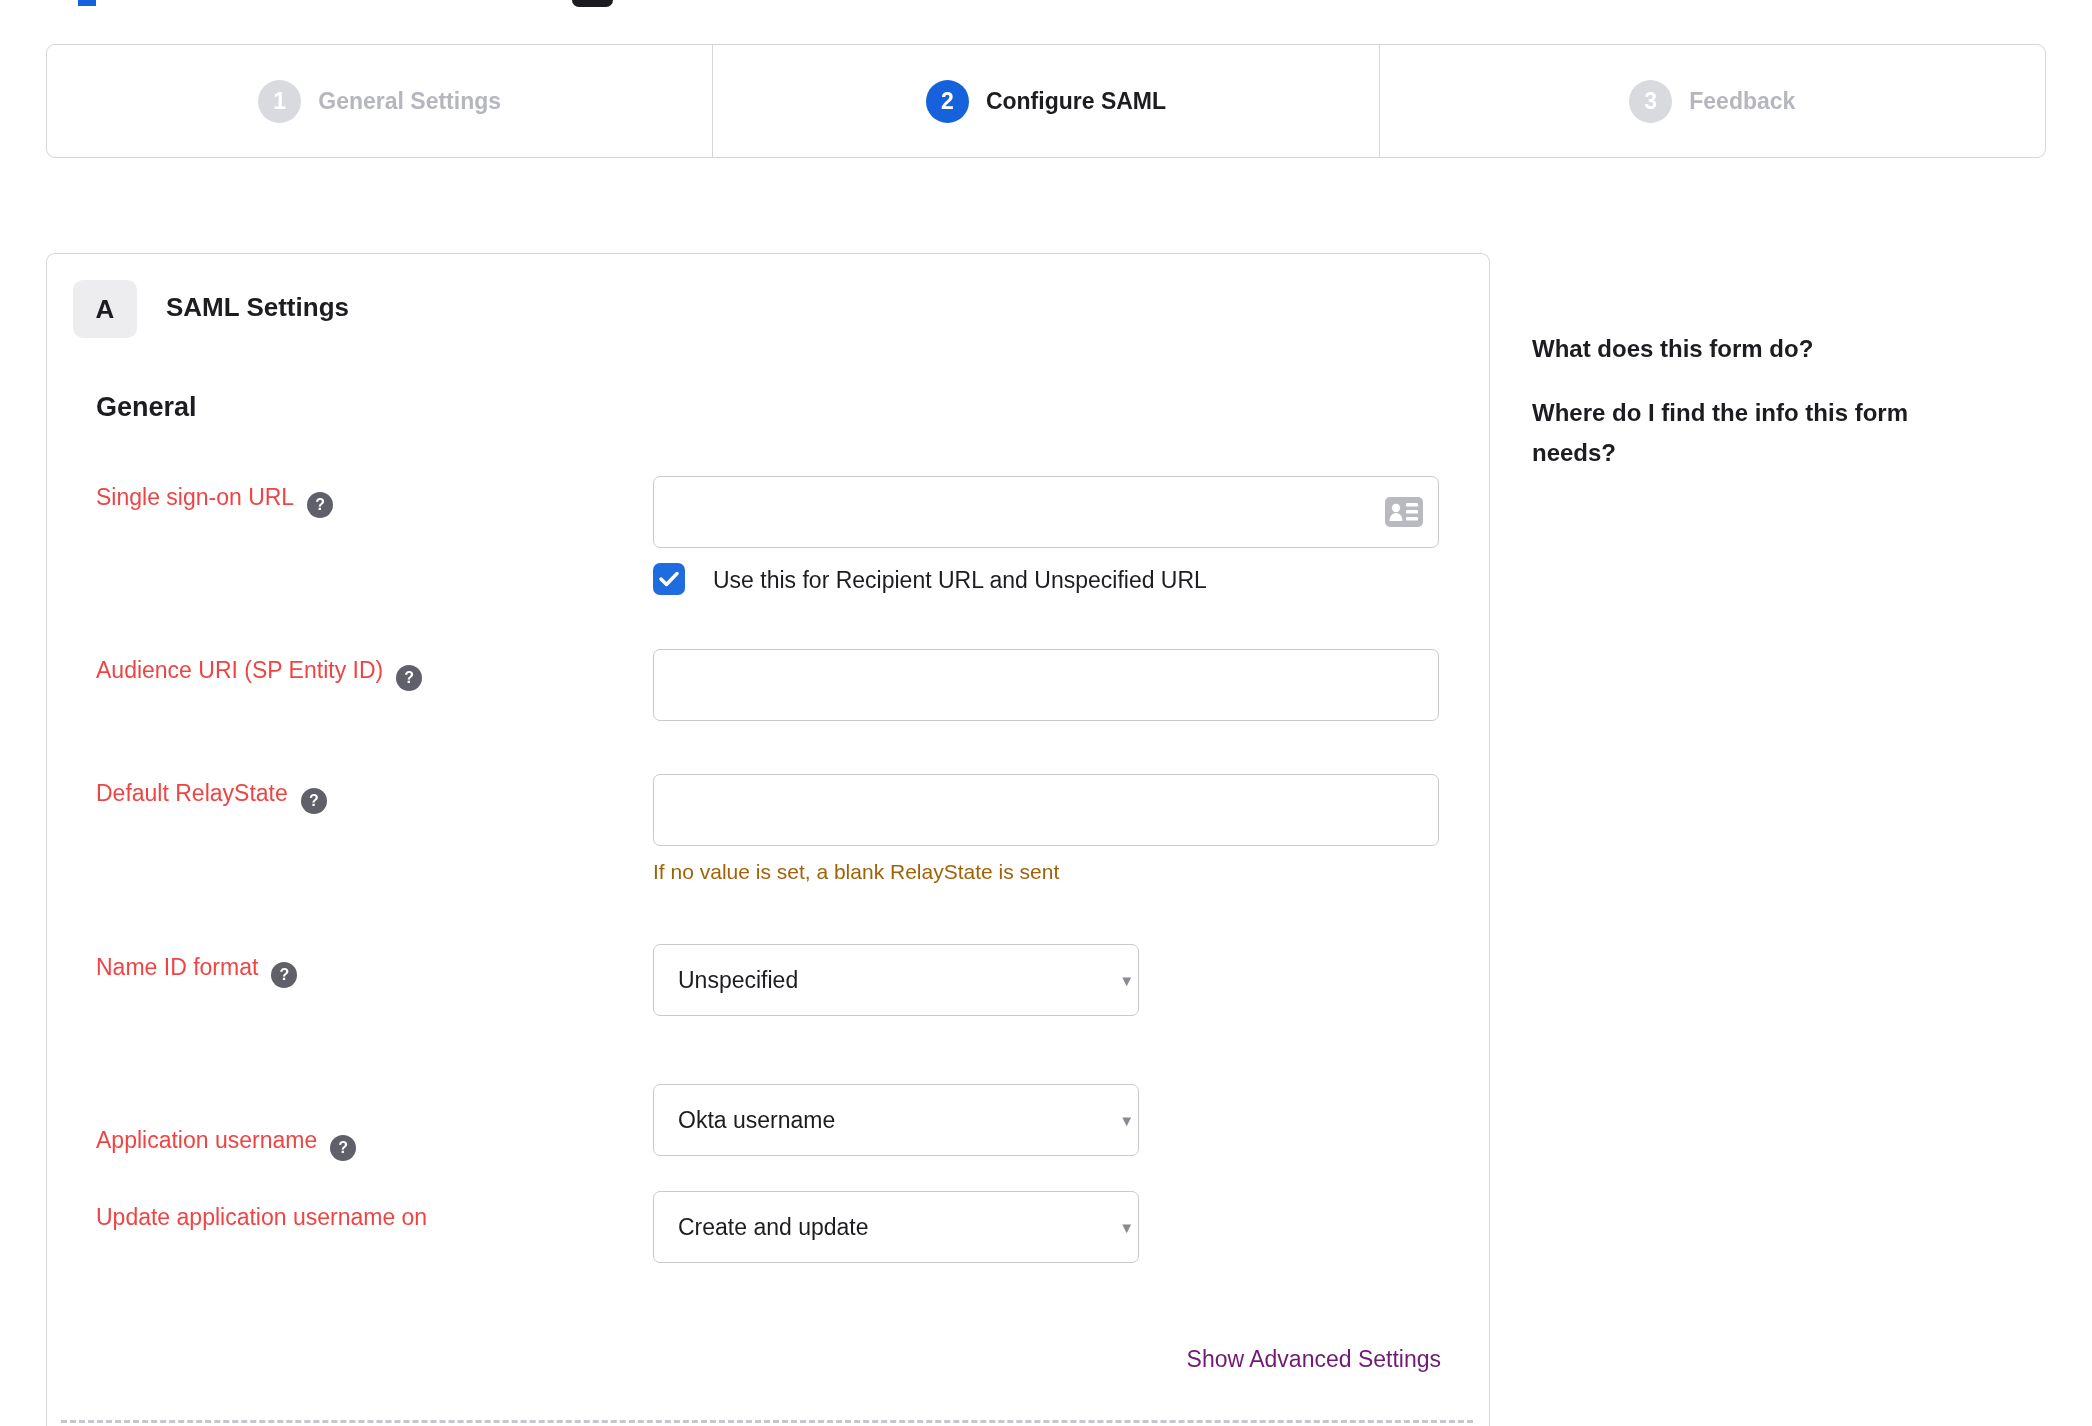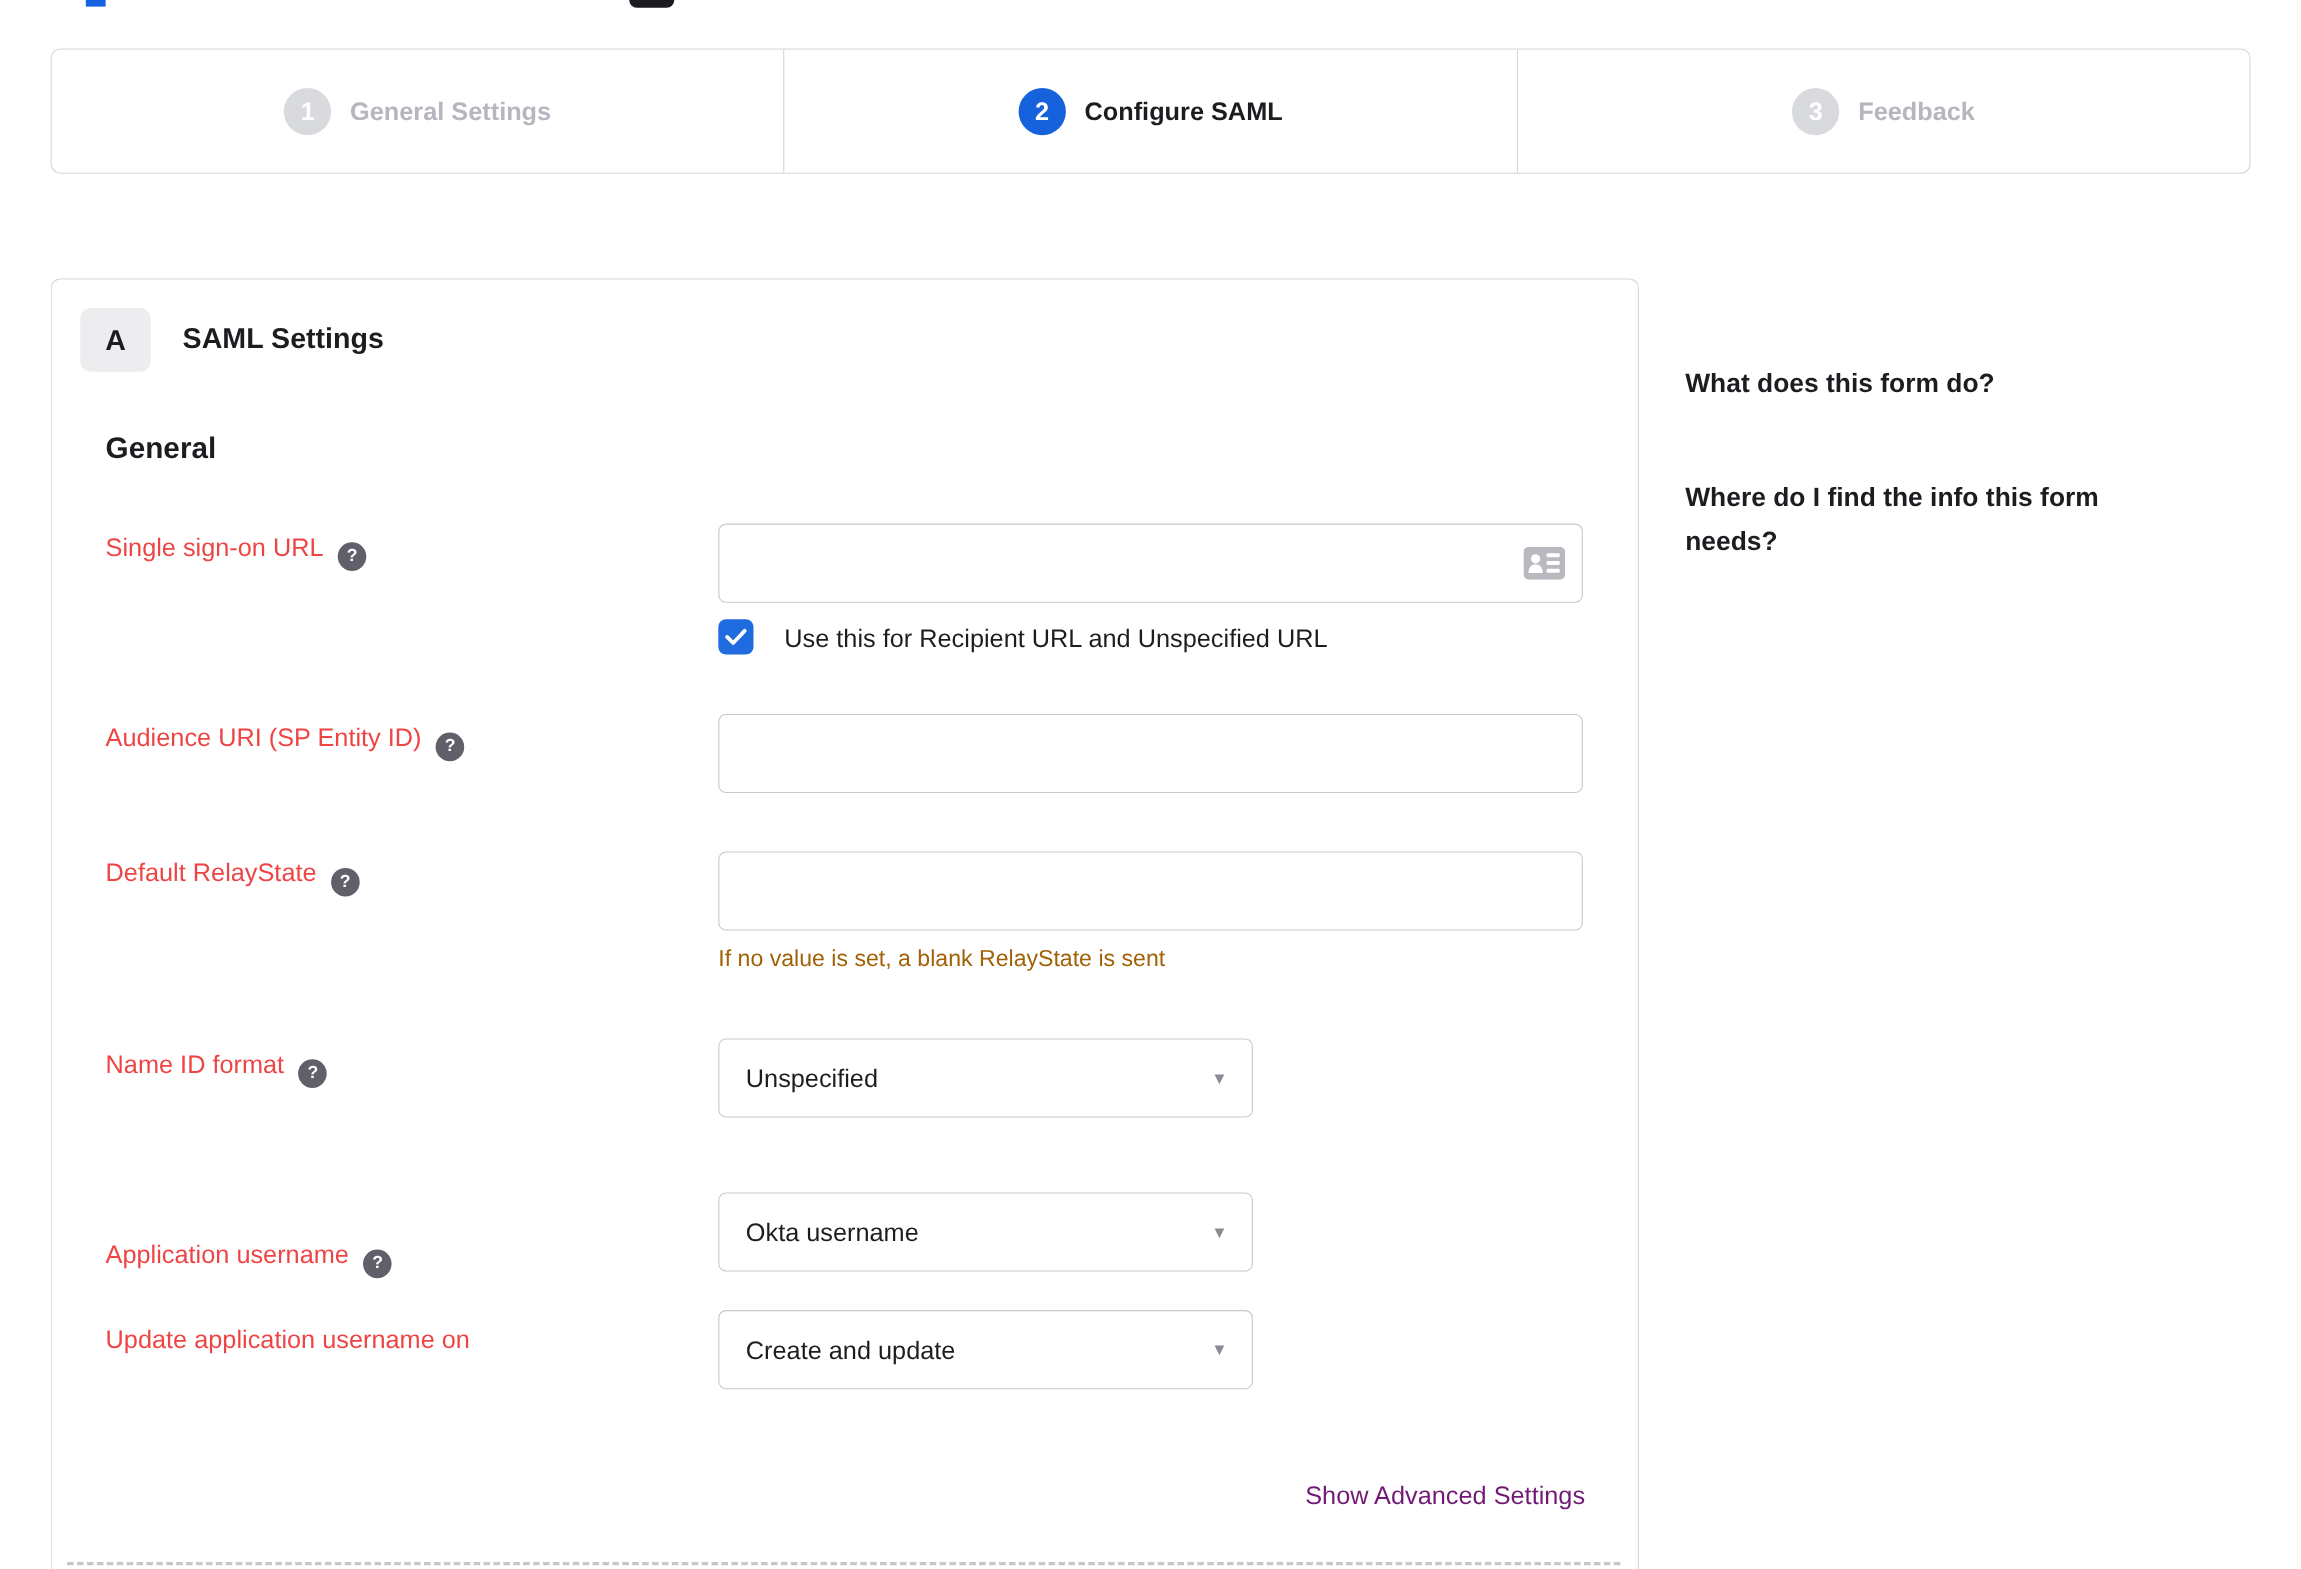--- a/index.html
+++ b/index.html
@@ -50,32 +50,32 @@
 
   .checkbox { width:32px; height:32px; border-radius:7px; background:#1f6be0;
               display:flex; align-items:center; justify-content:center; cursor:pointer; }
   .checkbox svg { width:20px; height:16px; }
   .checkbox-label { font-size:23px; }
 
   .hint { font-size:21px; color:#a16207; }
 
   .dropdown { width:486px; height:72px; background:#fff; border:1px solid #c9c9cd;
               border-radius:7px; display:flex; align-items:center; cursor:pointer;
-              padding:0 22px 0 24px; }
+              padding:0 4px 0 24px; }
   .dropdown-value { font-size:23px; flex:1 1 auto; }
   .dropdown-caret { font-size:15px; color:#8a8a93; }
 
   .adv-link { font-size:23px; font-weight:500; color:#701a75; text-decoration:none;
               cursor:pointer; }
   .dashed-divider { left:14px; top:1166px; width:1412px; border-top:3px dashed #c6c6cb; }
 
   
   .sidebar { left:1532px; top:333px; width:516px; }
   .sidebar h3 { font-size:24px; font-weight:bold; line-height:32px; white-space:pre-line; }
-  .sidebar h3.h2 { margin-top:68px; line-height:40px; }
+  .sidebar h3.h2 { margin-top:28px; line-height:40px; }
   .sidebar p { font-size:23px; line-height:53px; margin-top:36px; white-space:pre-line; }
   .sidebar p.p2 { margin-top:20px; }
 </style>
 </head>
 <body>
 
 <div class="abs frag-blue"></div>
 <div class="abs frag-dark"></div>
 
 <div class="abs stepper">

